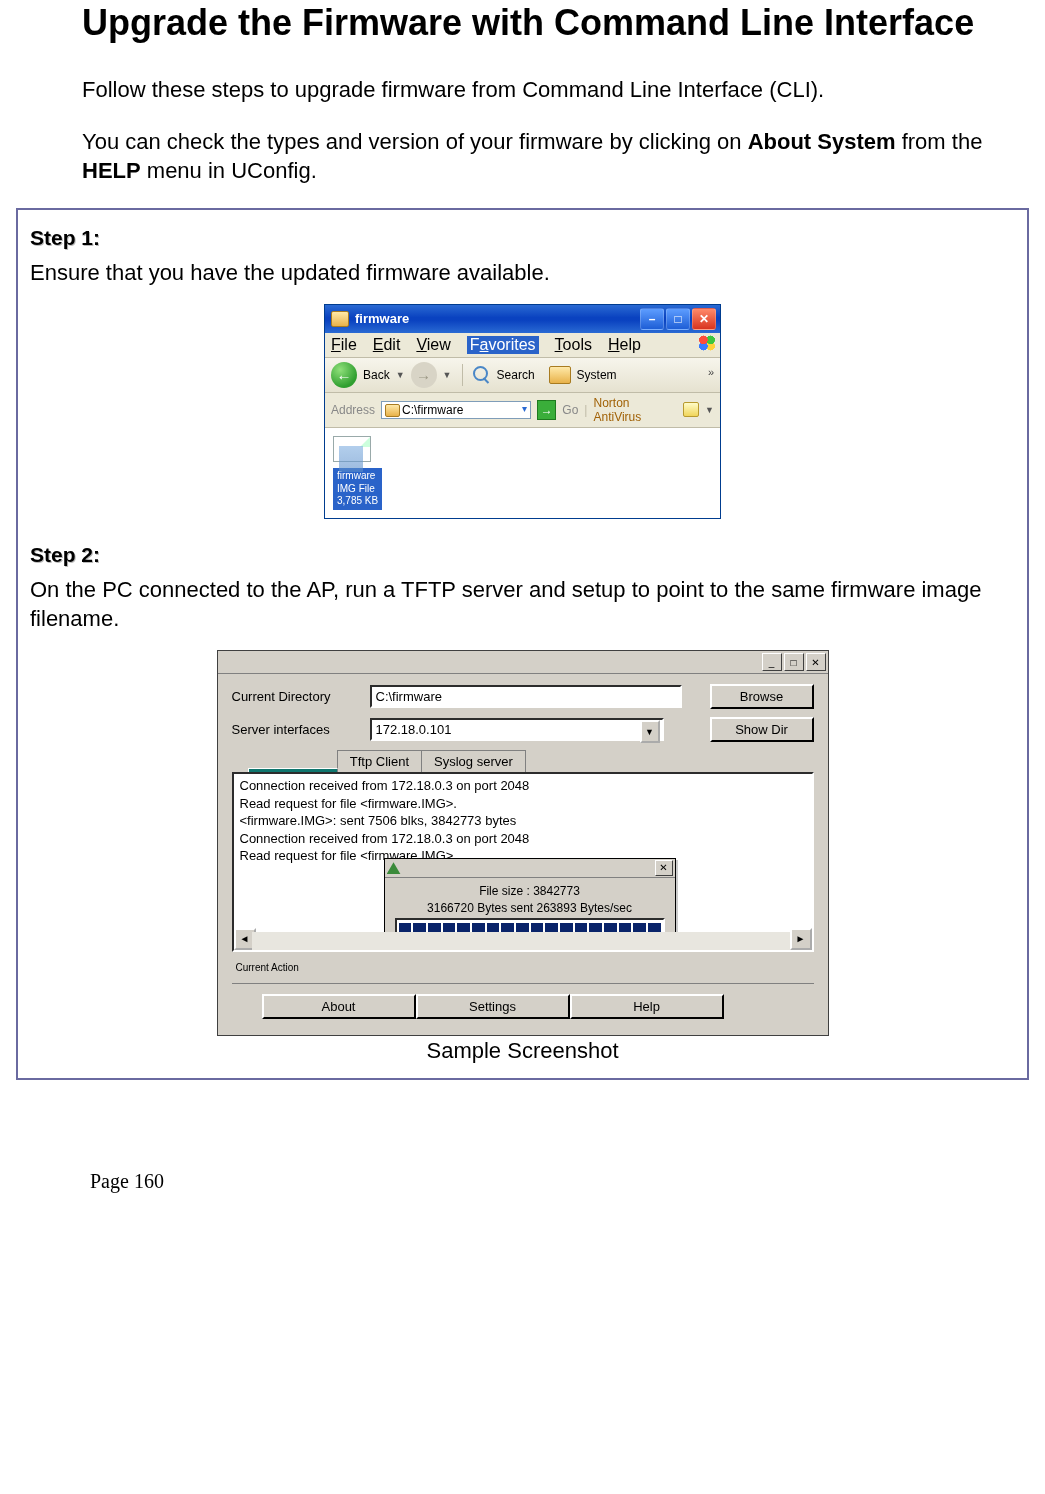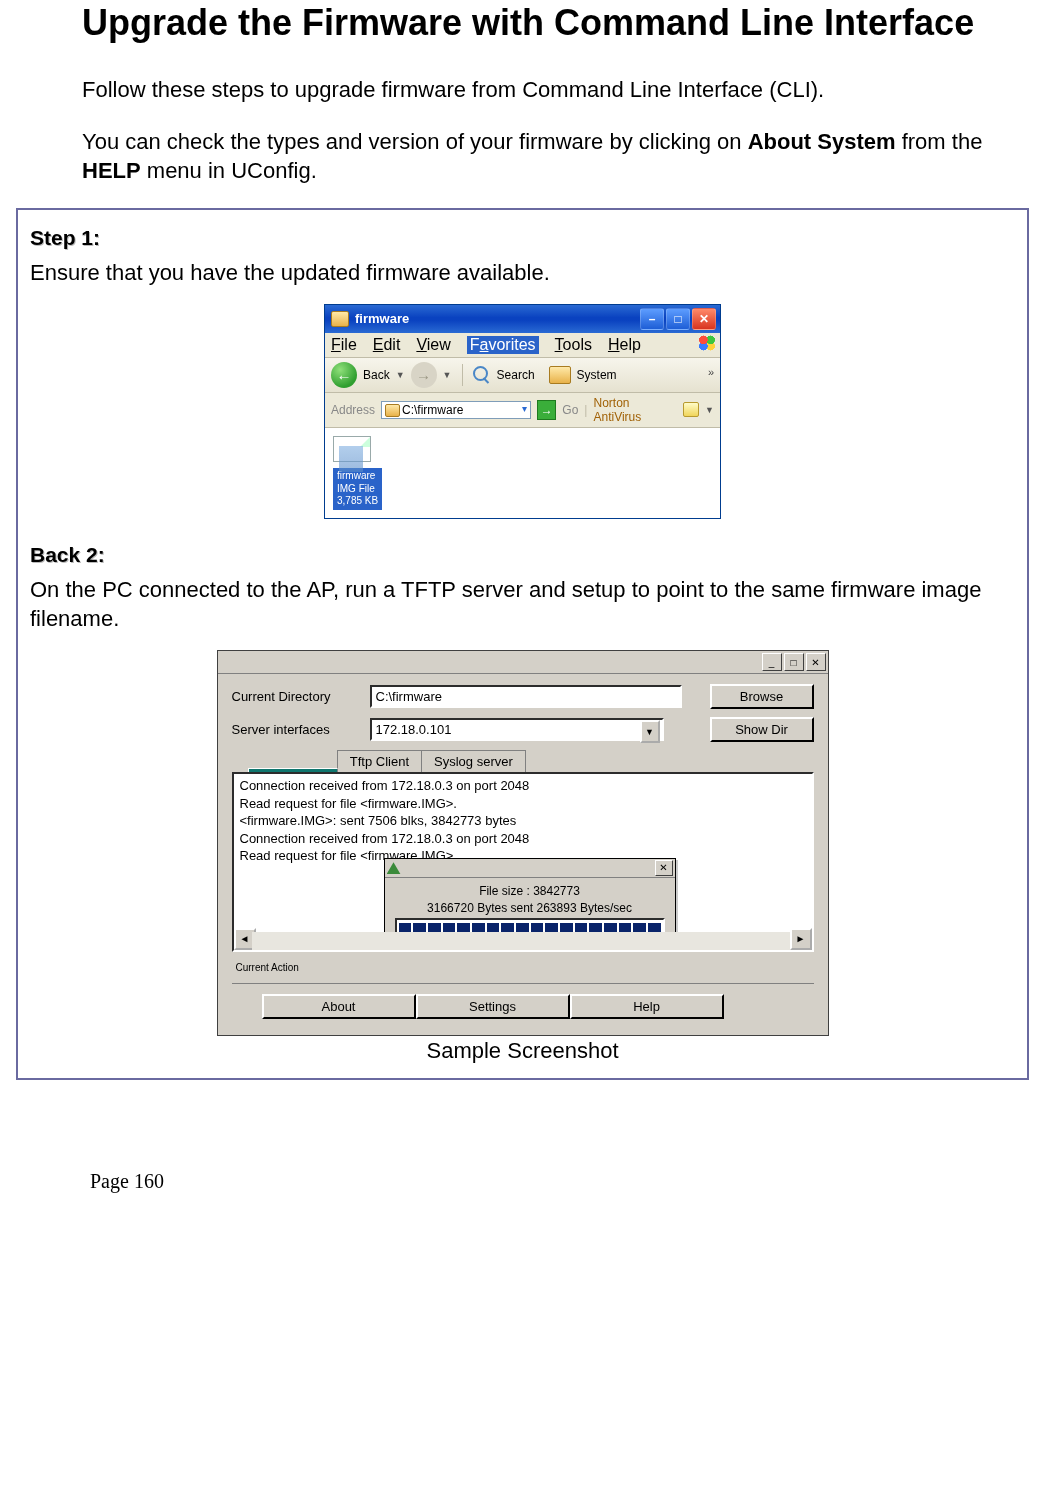--- a/index.html
+++ b/index.html
@@ -398,21 +398,21 @@
         </div>
         <div class="xp-body">
           <div class="file-ic"></div>
           <div class="file-meta"><span>firmware</span>
 <span>IMG File</span>
 <span>3,785 KB</span></div>
         </div>
       </div>
     </div>
 
-    <div class="step-label">Back 2:</div>
+    <div class="step-label">Step 2:</div>
     <p class="step-text">On the PC connected to the AP, run a TFTP server and setup to point to the same firmware image filename.</p>
 
     <div class="shot2-wrap">
       <div class="w2">
         <div class="w2-title">
           <div class="w2-cap">_</div>
           <div class="w2-cap">□</div>
           <div class="w2-cap">✕</div>
         </div>
         <div class="w2-inner">

